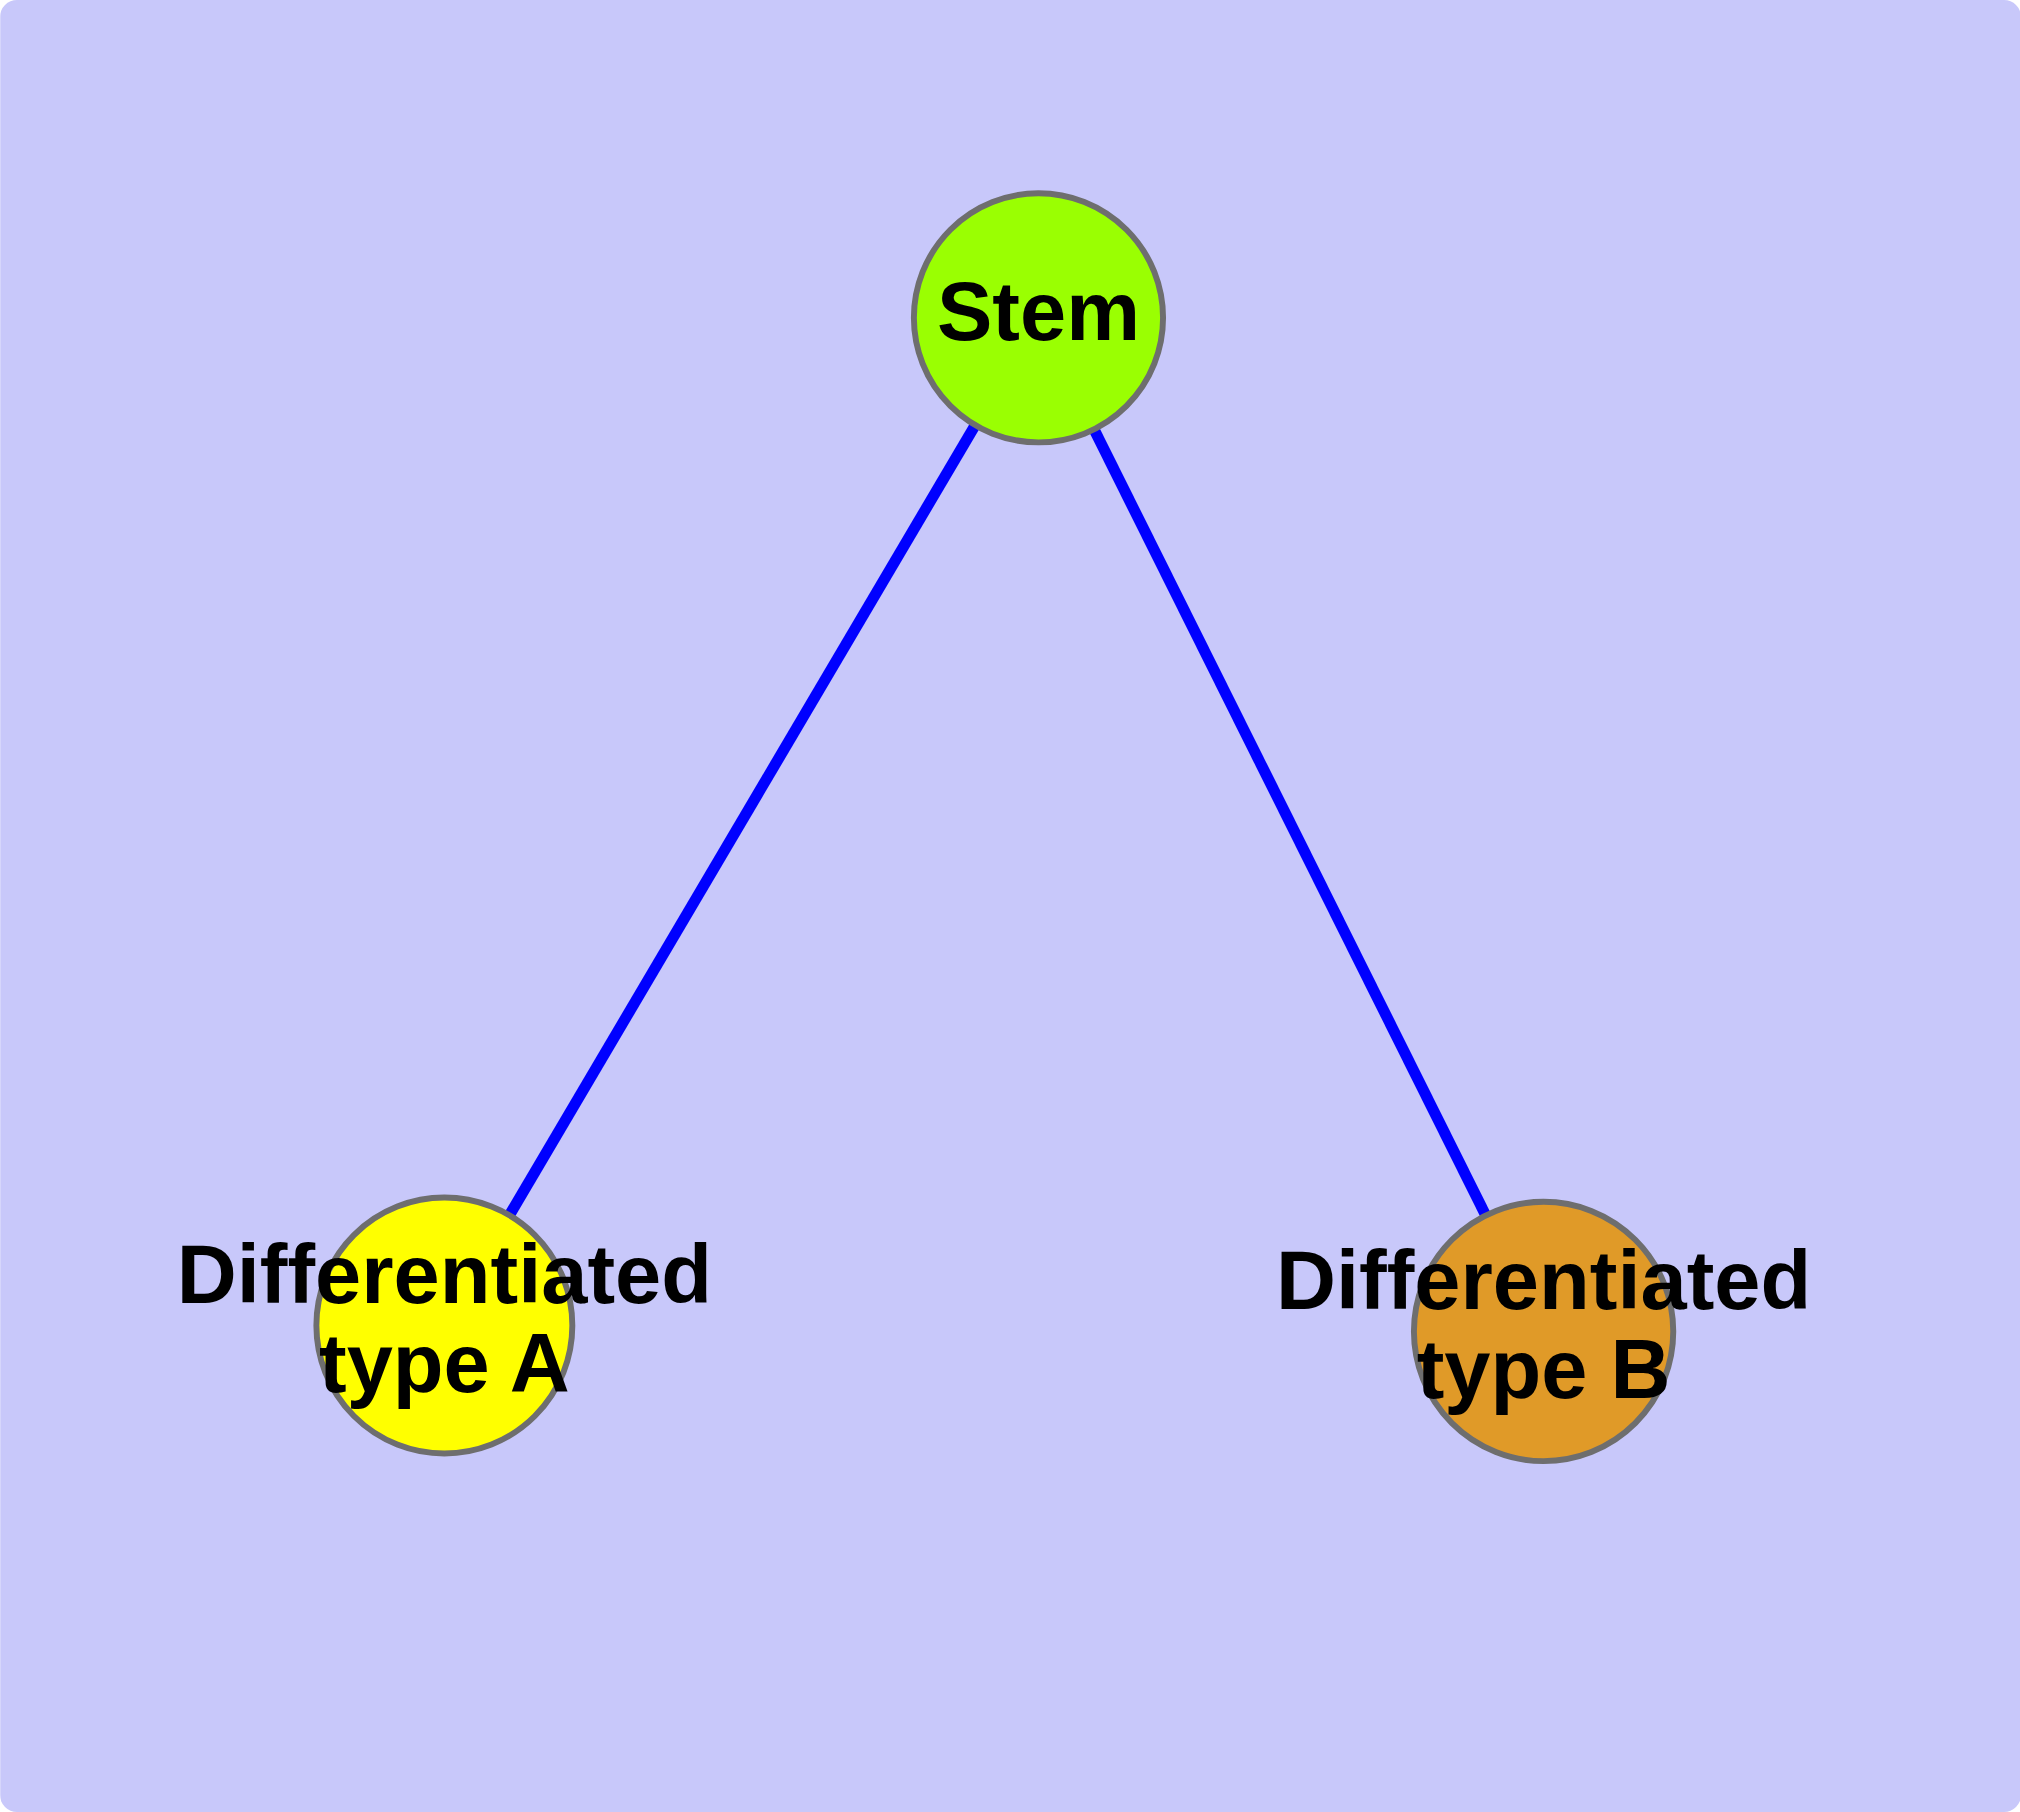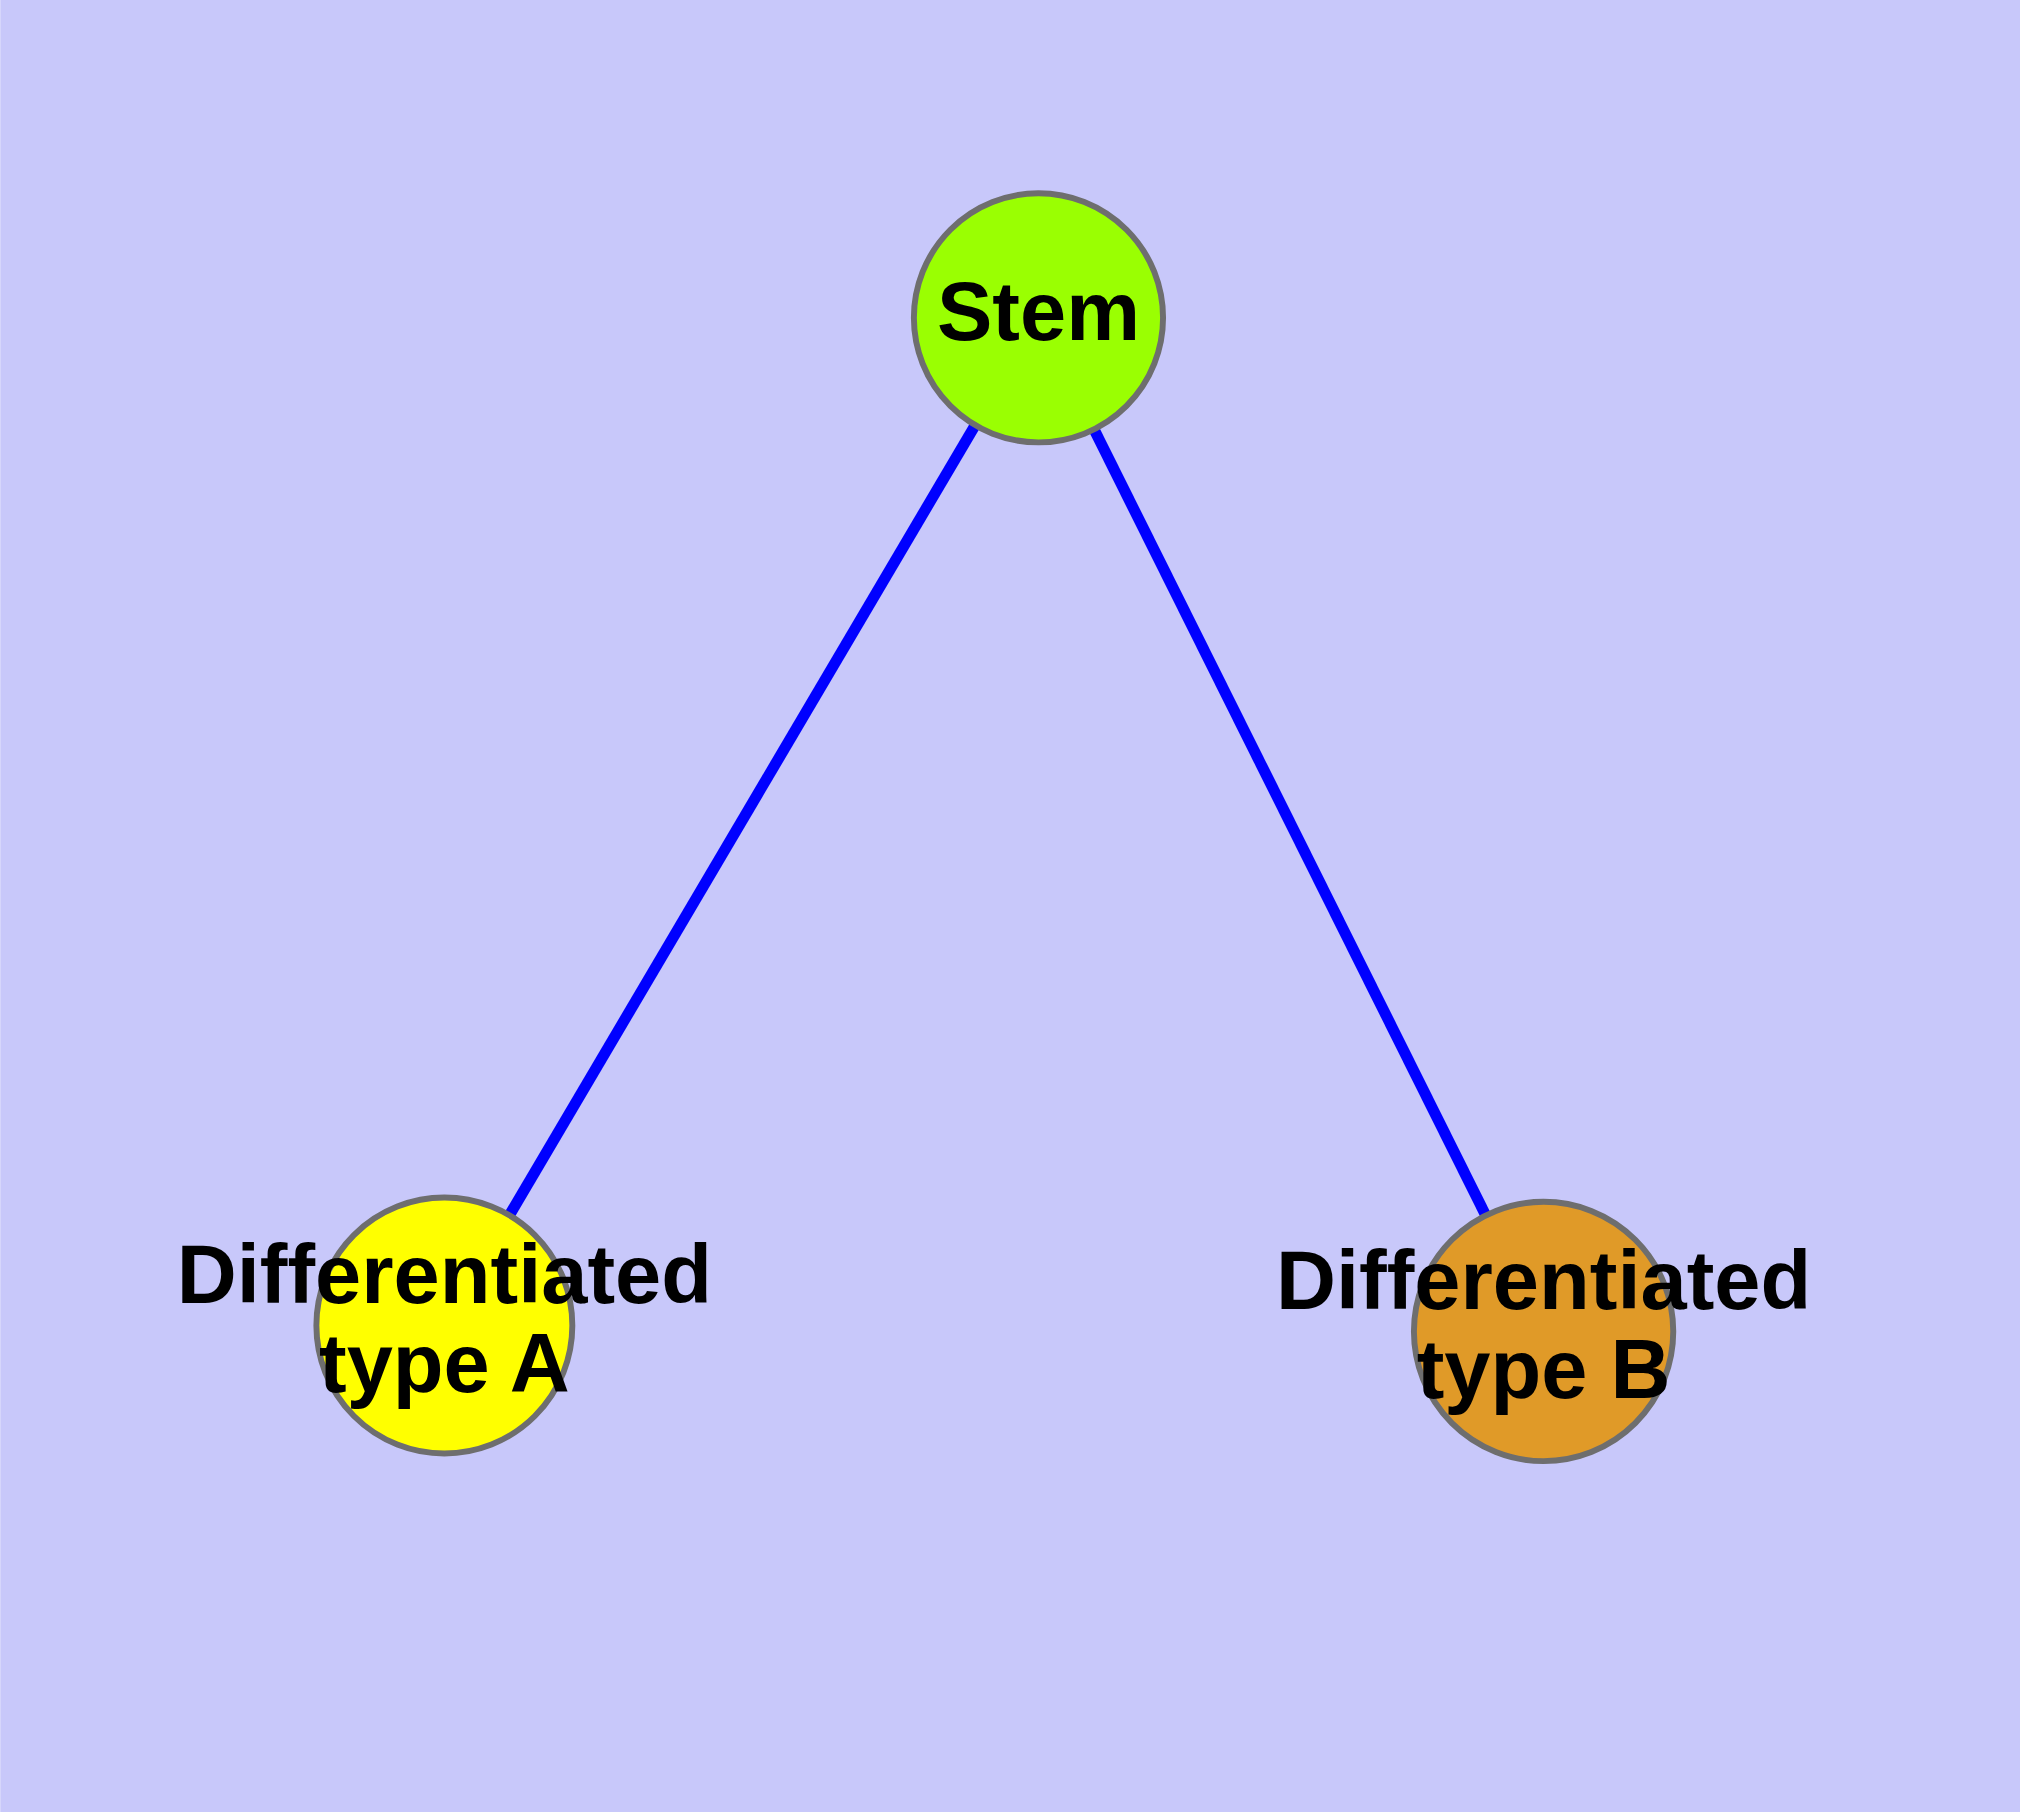--- a/index.html
+++ b/index.html
@@ -28,21 +28,21 @@
     font-weight: bold;
     fill: #000000;
     text-anchor: middle;
     dominant-baseline: middle;
     paint-order: normal;
   }
 </style>
 </head>
 <body>
 
-<div id="canvas" style="width: 2021px; height: 1812px;">
+<div id="canvas" style="width: 2021px; height: 1812px; border-radius: 17px;">
   <svg id="graph-svg" viewBox="0 0 2384 2138" preserveAspectRatio="xMidYMid meet" xmlns="http://www.w3.org/2000/svg">
 
     <rect id="bg-rect" x="0" y="0" width="2384" height="2138" fill="#c8c8fa"></rect>
 
     <g id="edges-layer">
         <line x1="1225" y1="375" x2="524" y2="1564" stroke="#0000ff" stroke-width="13" stroke-linecap="butt"></line>
         <line x1="1225" y1="375" x2="1821" y2="1571" stroke="#0000ff" stroke-width="13" stroke-linecap="butt"></line>
       </g>
 
     <g id="nodes-layer">

